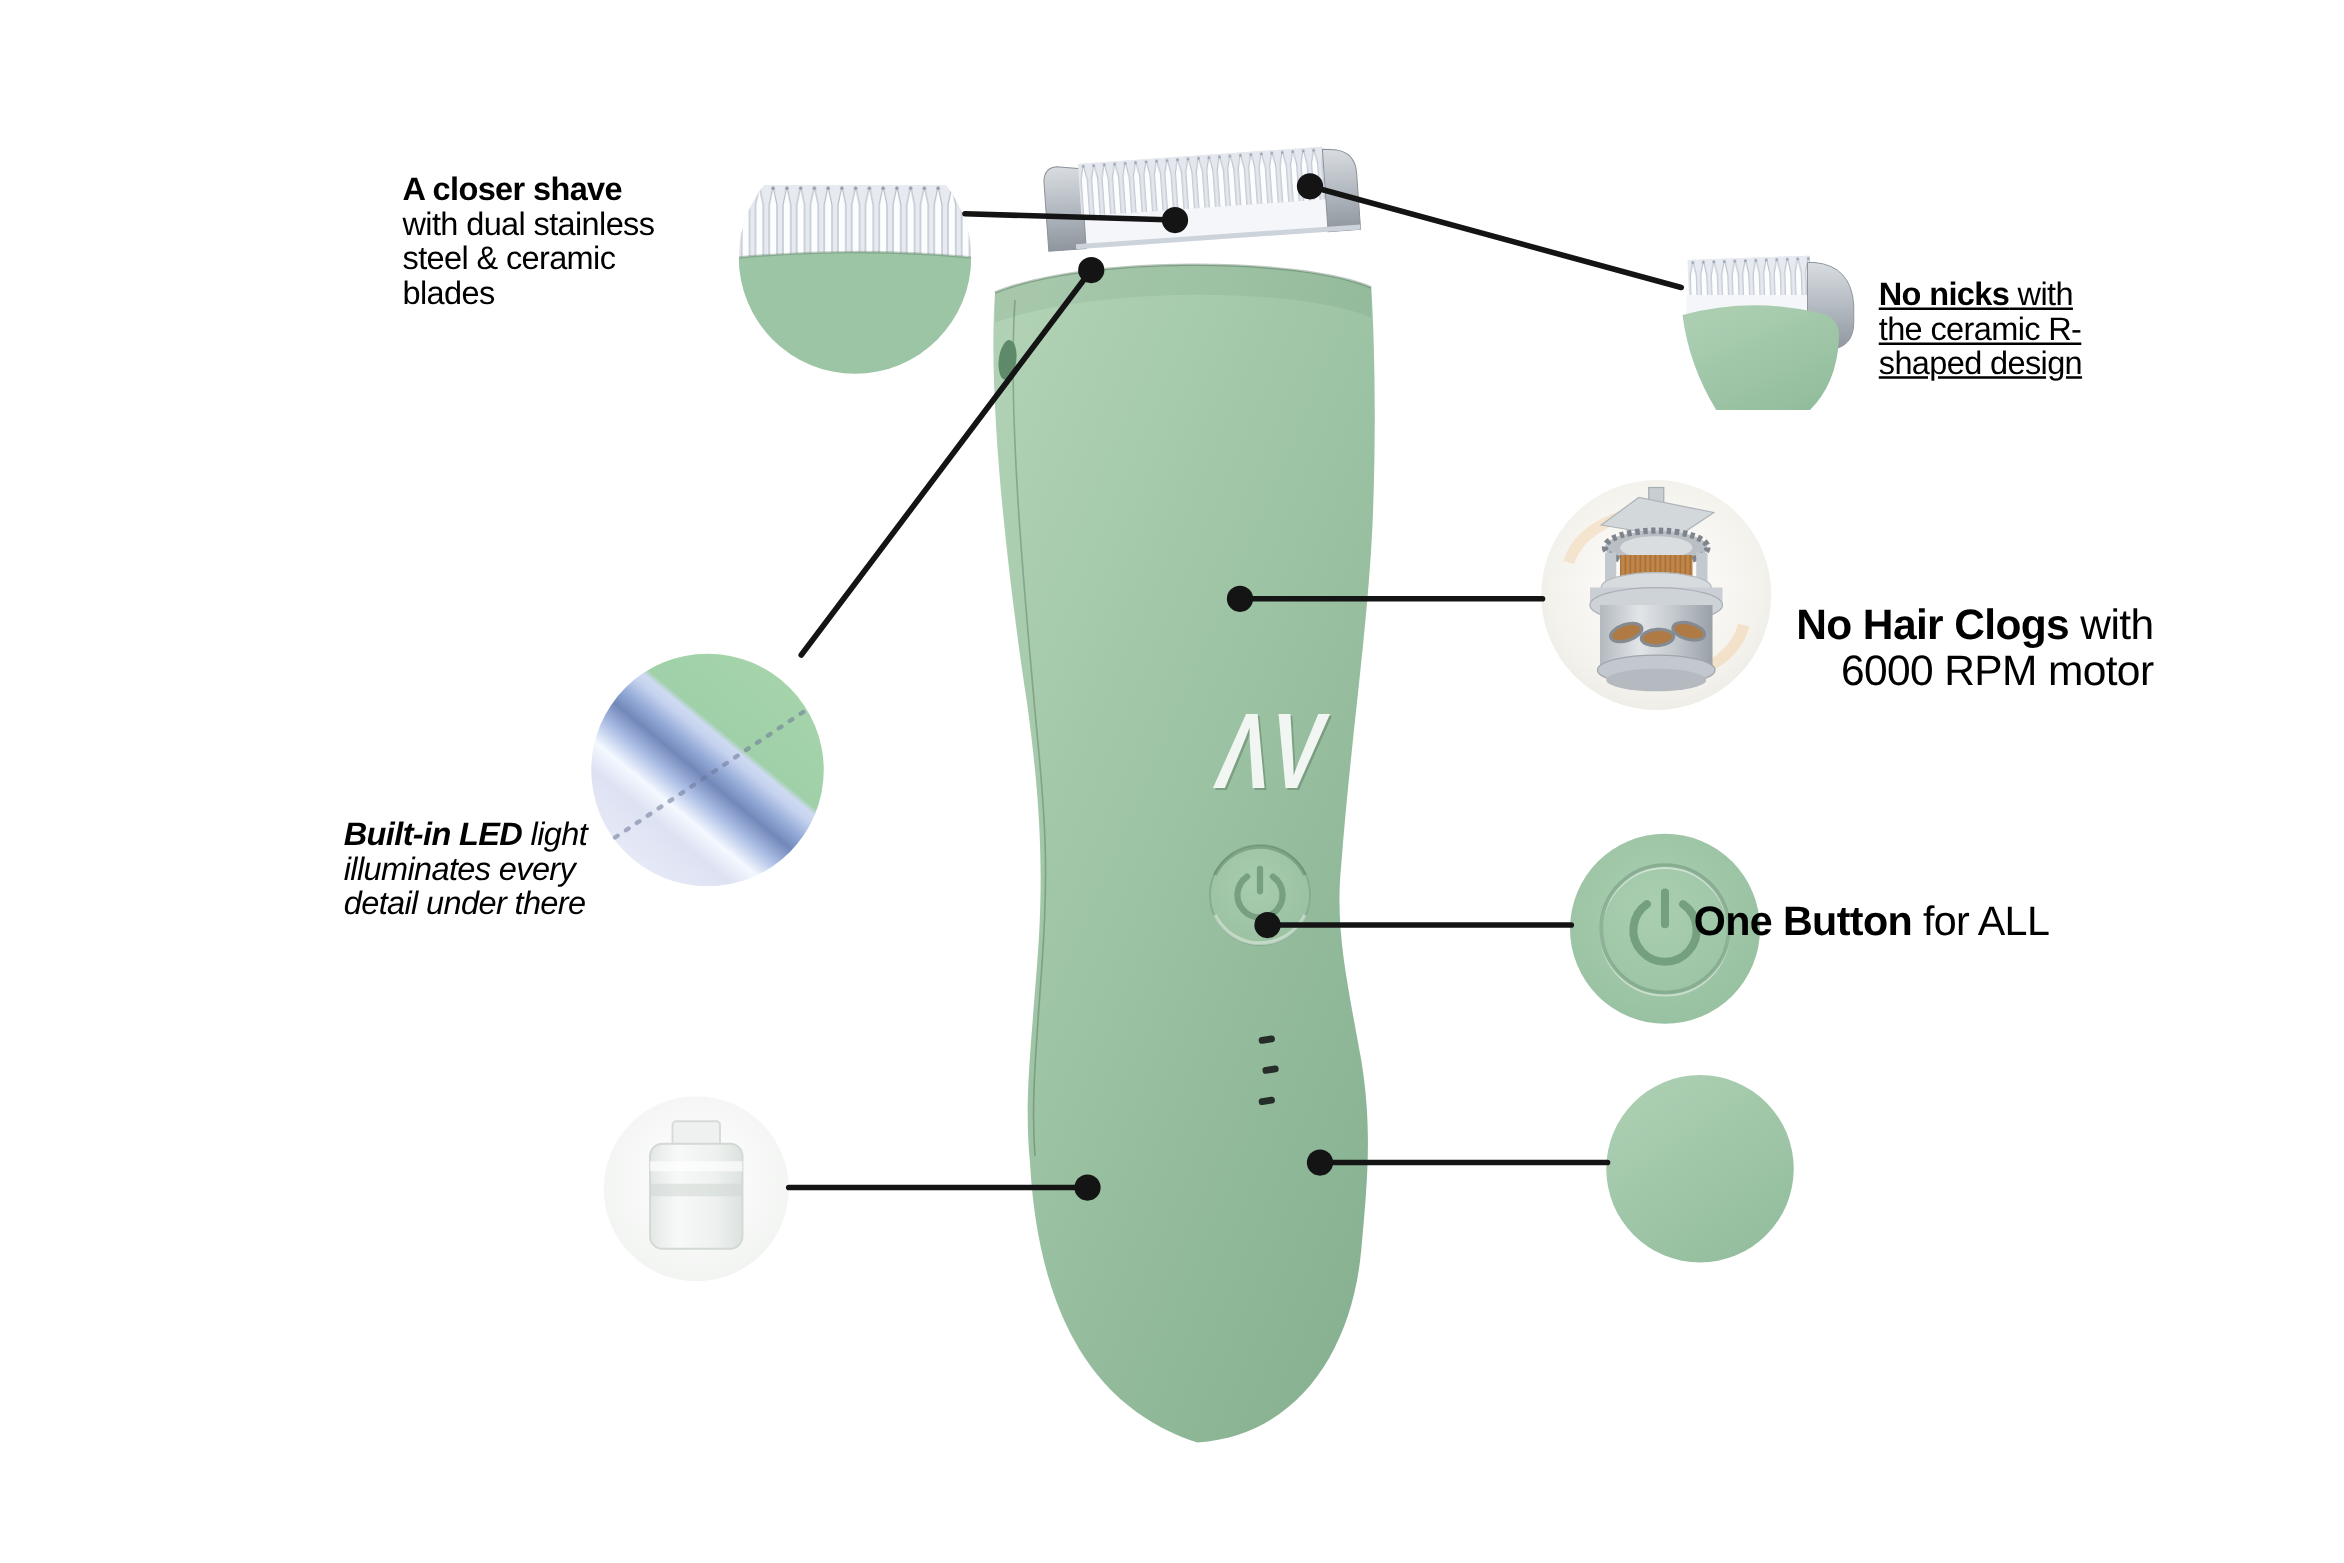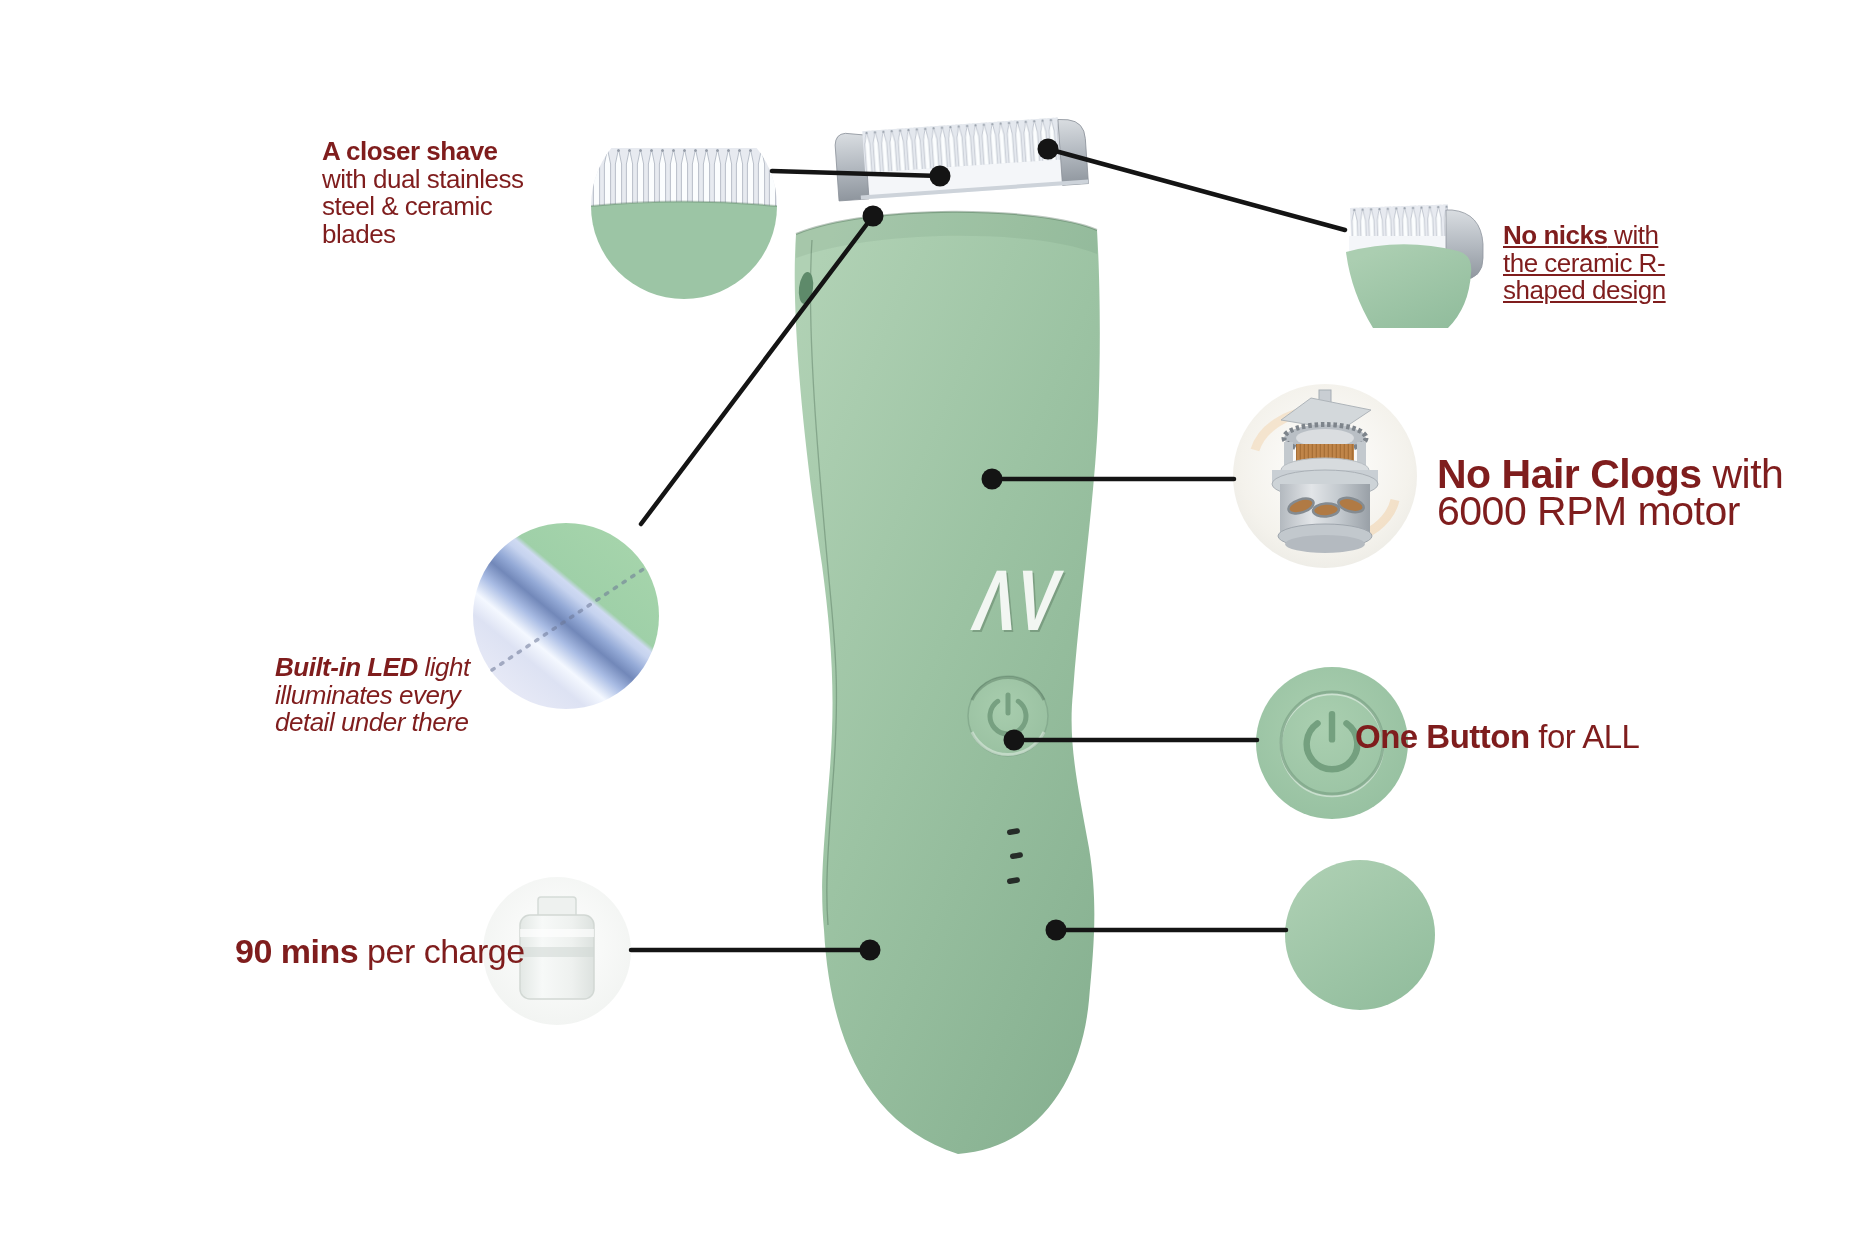--- a/index.html
+++ b/index.html
@@ -1,24 +1,24 @@
 <!DOCTYPE html>
 <html><head>
 <meta charset="utf-8">
 <style>
   html,body{margin:0;padding:0;background:#fff;}
   .canvas{position:relative;width:1875px;height:1250px;background:#ffffff;overflow:hidden;
           font-family:"Liberation Sans",sans-serif;color:#161616;}
   svg.art{position:absolute;left:0;top:0;width:1875px;height:1250px;}
-  .txt{position:absolute;font-size:26px;line-height:27.5px;letter-spacing:-0.5px;color:#7f1d1d;}
+  .txt{position:absolute;font-size:26px;line-height:27.5px;letter-spacing:-0.5px;color:#000000;}
   .txt b{font-weight:700;}
   .lbl{font-size:33px;line-height:36px;}
   .t-closer{left:322px;top:138px;}
   .t-nonicks{left:1503px;top:222px;text-decoration:underline;}
-  .t-clogs{left:1437px;top:456px;font-size:41px;line-height:37px;}
+  .t-clogs{left:1437px;top:482px;font-size:34px;line-height:37px;text-align:right;}
   .t-led{left:275px;top:654px;font-style:italic;}
   .t-onebtn{left:1355px;top:719px;}
   .t-90{left:235px;top:933px;font-size:34px;}
   .t-water{left:1456px;top:911px;}
 </style>
 </head>
 <body>
 
 <div class="canvas">
 
@@ -272,18 +272,15 @@
 <div class="txt t-led">
   <div><b>Built-in LED</b><span> light</span></div>
   <div>illuminates every</div>
   <div>detail under there</div>
 </div>
 
 <div class="txt lbl t-onebtn">
   <b>One Button</b><span> for ALL</span>
 </div>
 
-<div class="txt lbl t-90">
-  <b>90 mins</b><span> per charge</span>
-</div>
 
 
 </div>
 
 </body></html>

